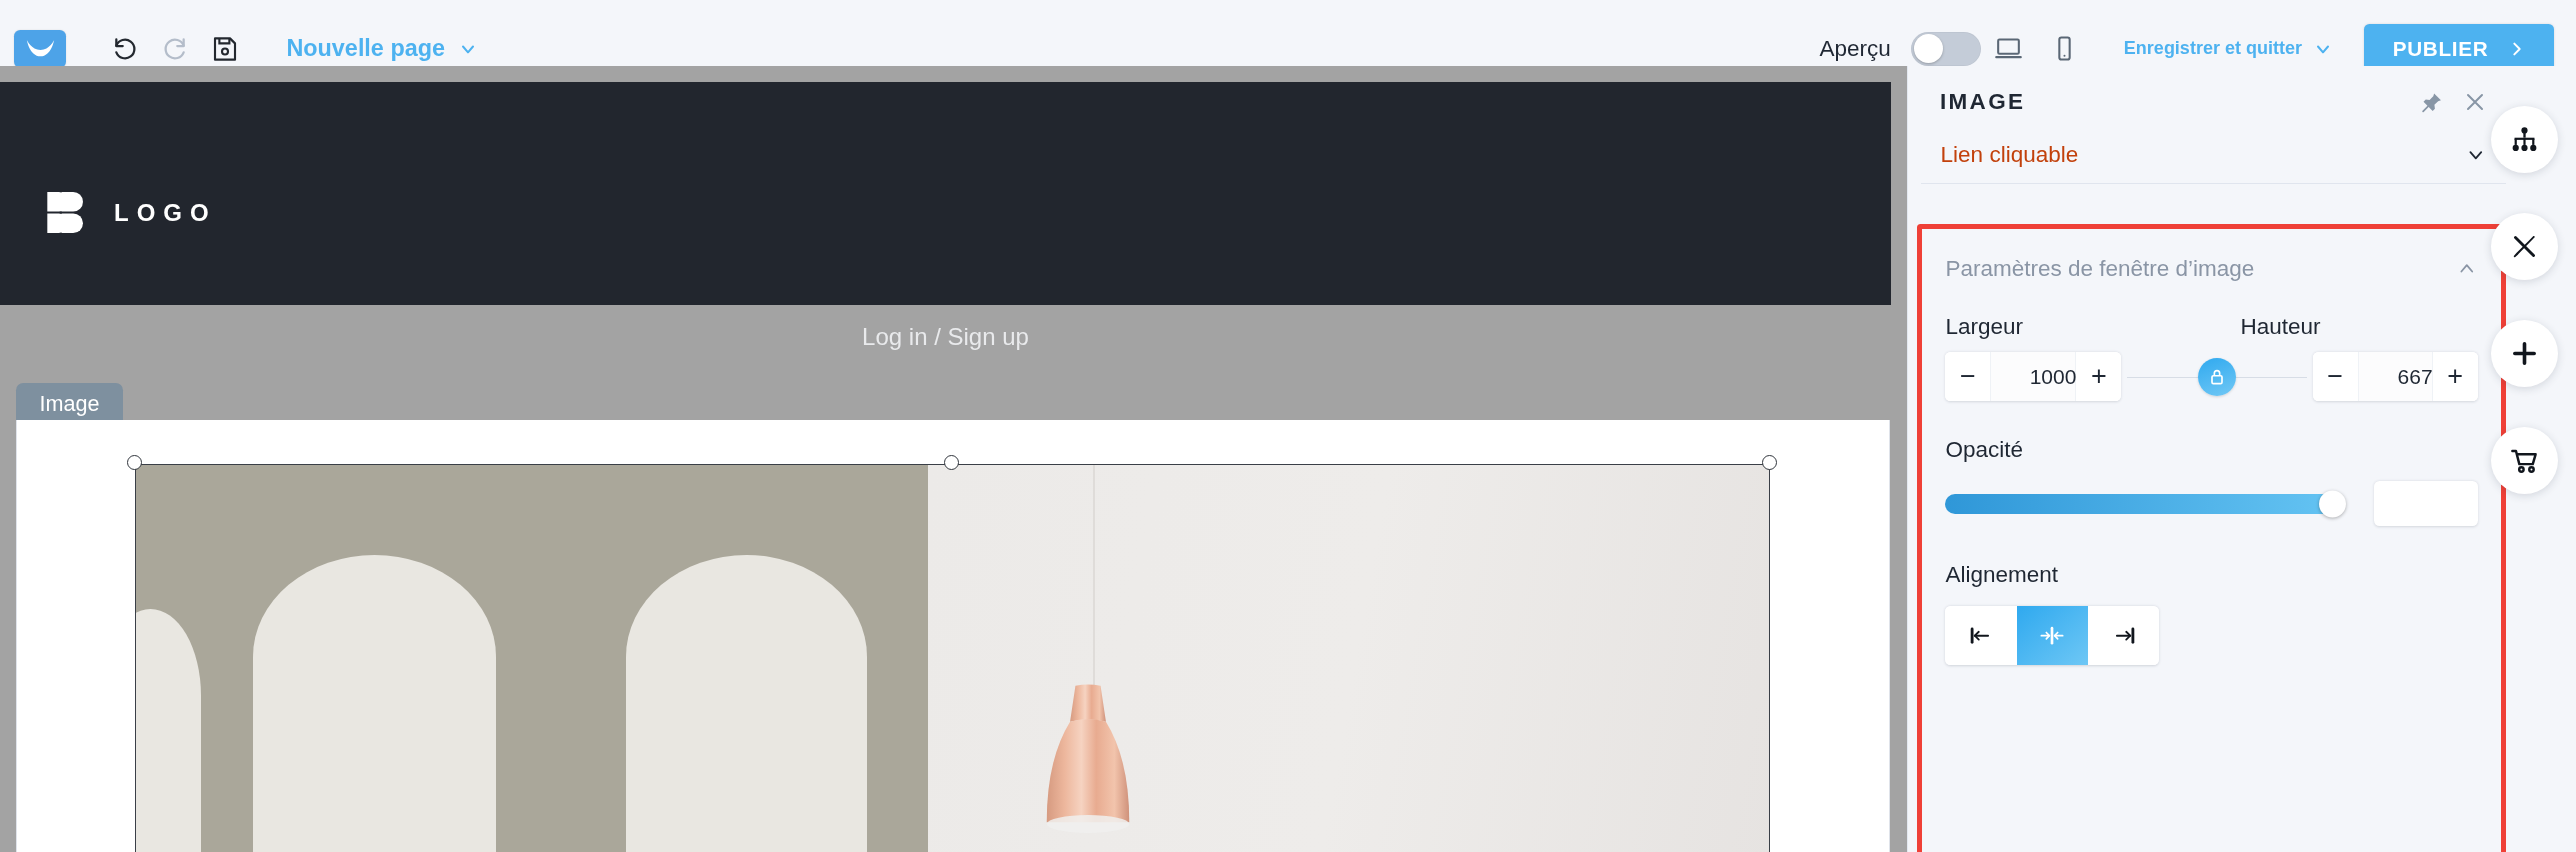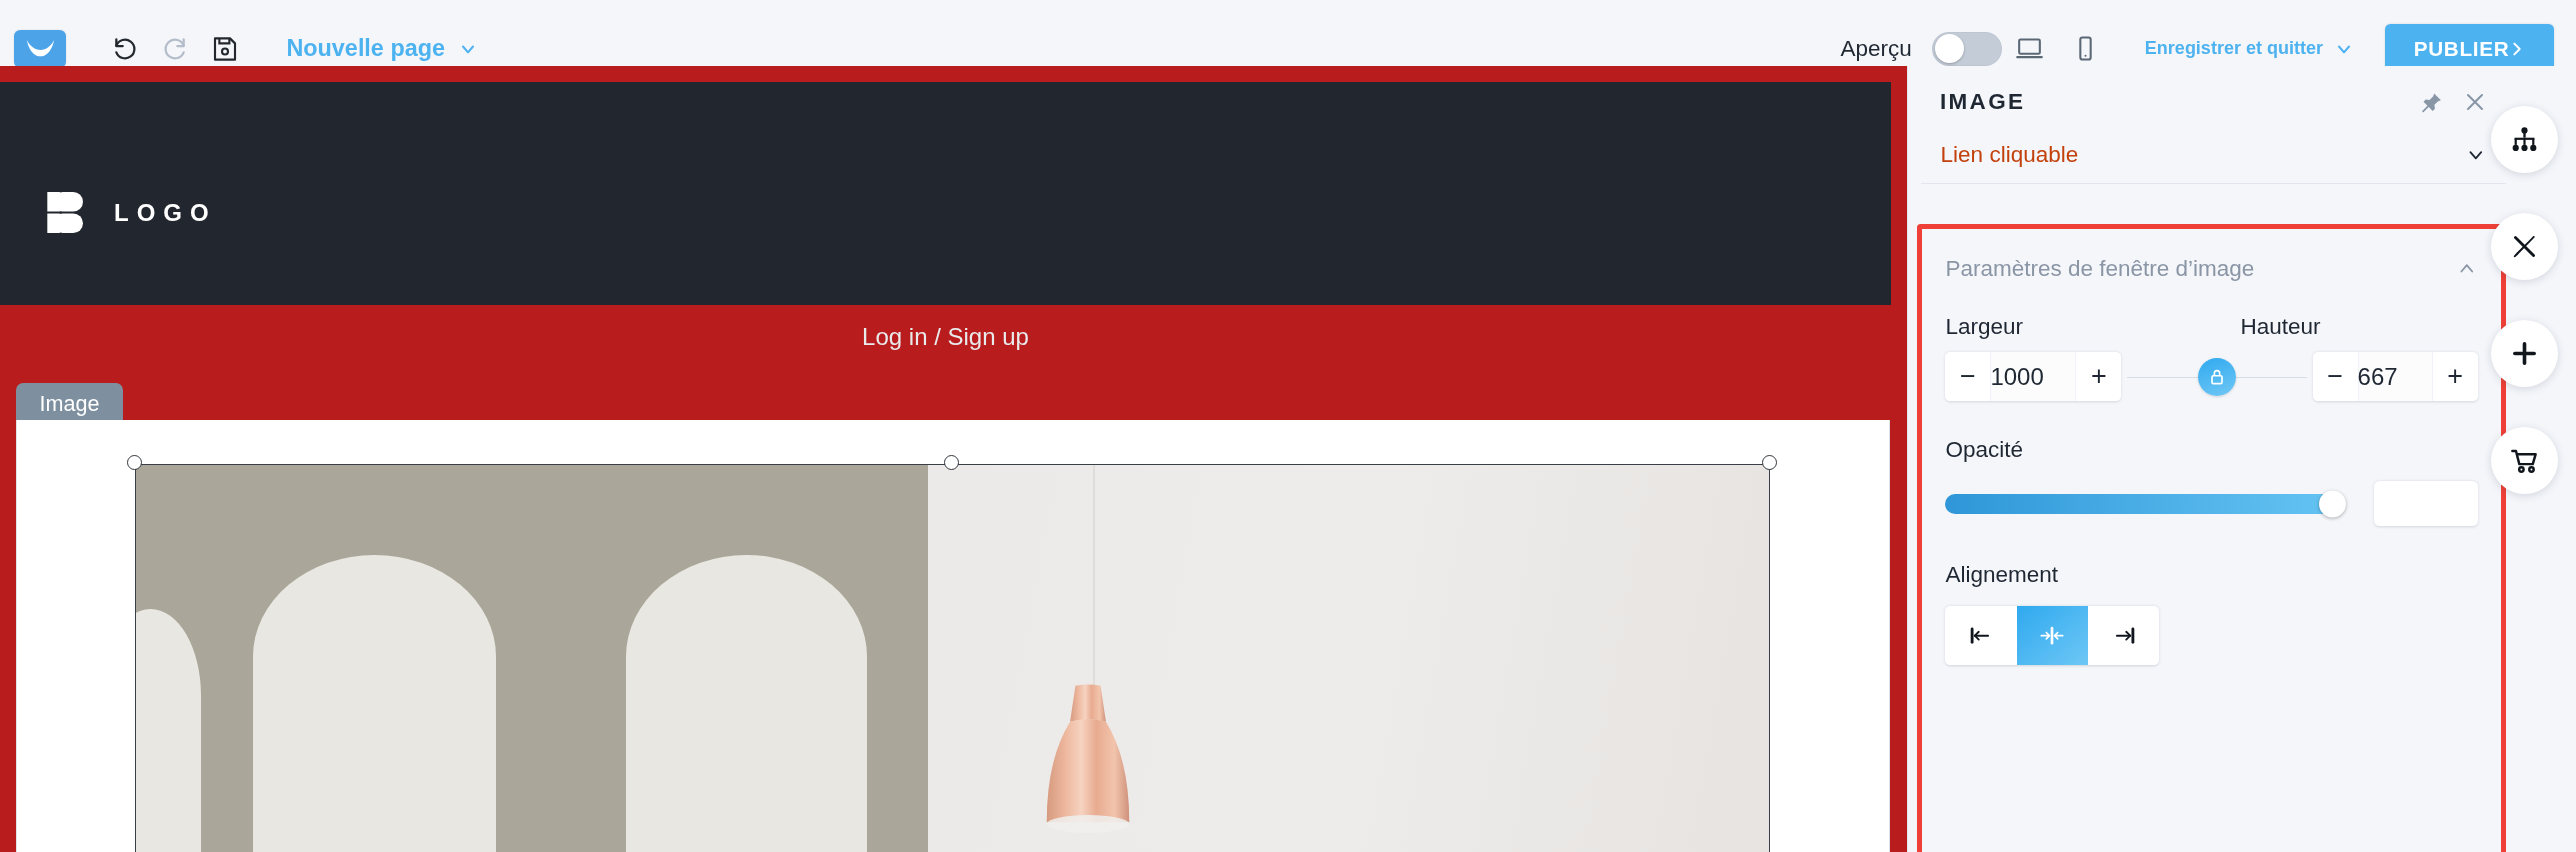--- a/index.html
+++ b/index.html
@@ -68,30 +68,30 @@
     color: #4db2f0; font-size: 18px; font-weight: 700;
     display: flex; align-items: center; gap: 10.8px;
     margin-left: 31px; white-space: nowrap; flex: none;
   }
   .publish-btn {
     margin-left: 31px; margin-right: 21.6px;
     background: #4db2f0; color: #fff;
     font-size: 20.7px; font-weight: 700; letter-spacing: 0.7px;
     border: none; border-radius: 5.4px;
     height: 49px; padding: 4px 29px;
-    display: flex; align-items: center; gap: 0;
+    display: flex; align-items: center; gap: 21px;
     cursor: pointer; flex: none;
     box-shadow: 0 0.9px 2.7px rgba(0,0,0,.12);
   }
 
   
   .canvas {
     position: absolute; left: 0; top: 66px;
     width: 1907px; height: 787px;
-    background: #b91c1c;
+    background: #a3a3a3;
     overflow: hidden;
     padding-left: 24px;
   }
   .site-header {
     position: absolute; left: 0; top: 16px;
     width: 1891px; height: 223px;
     background: #22262e;
   }
   .site-logo {
     position: absolute; left: 47px; top: 110px;
@@ -215,21 +215,21 @@
   }
   .stepper.w { width: 176px; }
   .stepper.h { width: 165px; }
   .stp-btn {
     width: 45px; height: 100%;
     display: flex; align-items: center; justify-content: center;
     font-size: 27px; color: #1f2733; cursor: pointer;
     background: #fff;
   }
   .stp-val {
-    flex: 1; text-align: left; font-size: 24px; color: #1f2733;
+    flex: 1; text-align: right; font-size: 21px; color: #1f2733;
     border: none; outline: none; background: #fcfcfd;
     height: 100%; width: 100%;
     box-shadow: inset 0.9px 0 0 #eef1f5, inset -0.9px 0 0 #eef1f5;
     font-family: inherit;
   }
   .link-bridge {
     position: relative;
     flex: 1; height: 49px;
     display: flex; align-items: center; justify-content: center;
   }

